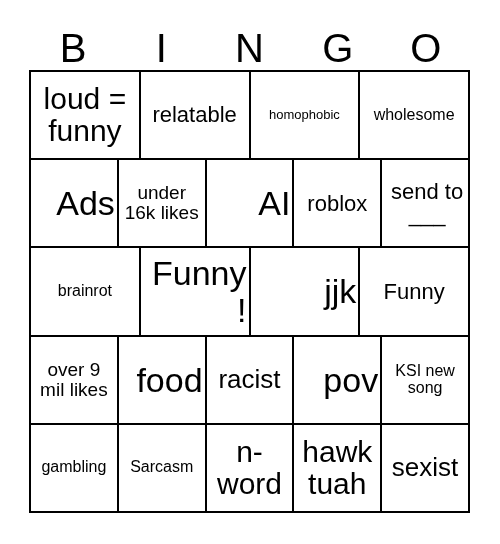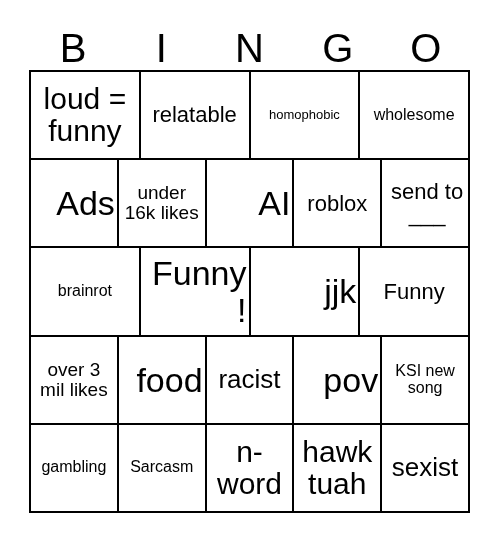--- a/index.html
+++ b/index.html
@@ -153,21 +153,21 @@
       <div class="bingo-cell fs-xxl">
           <span class="cell-text">jjk</span>
         </div>
       <div class="bingo-cell fs-md">
           <span class="cell-text">Funny</span>
         </div>
     </div>
 
     <div class="bingo-row">
       <div class="bingo-cell fs-sm">
-          <span class="cell-text">over 3 mil likes</span>
+          <span class="cell-text">over 9 mil likes</span>
         </div>
       <div class="bingo-cell fs-xxl">
           <span class="cell-text">food</span>
         </div>
       <div class="bingo-cell fs-lg">
           <span class="cell-text">racist</span>
         </div>
       <div class="bingo-cell fs-xxl">
           <span class="cell-text">pov</span>
         </div>

